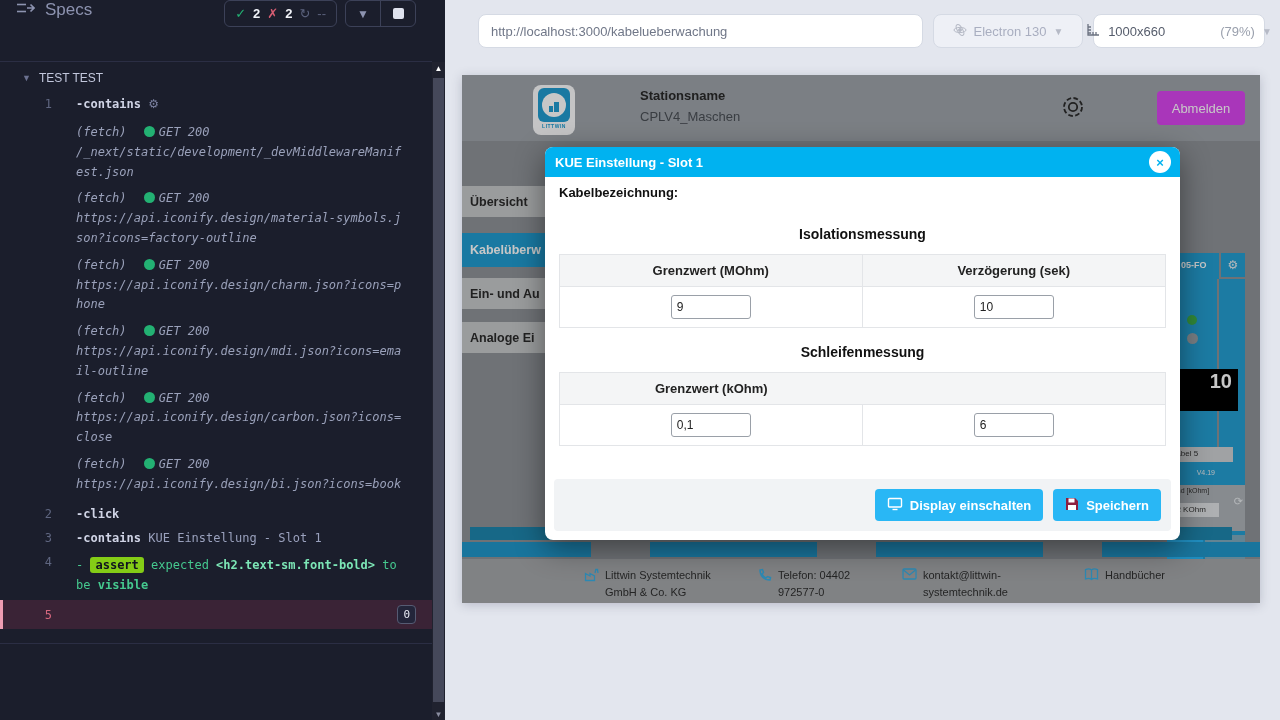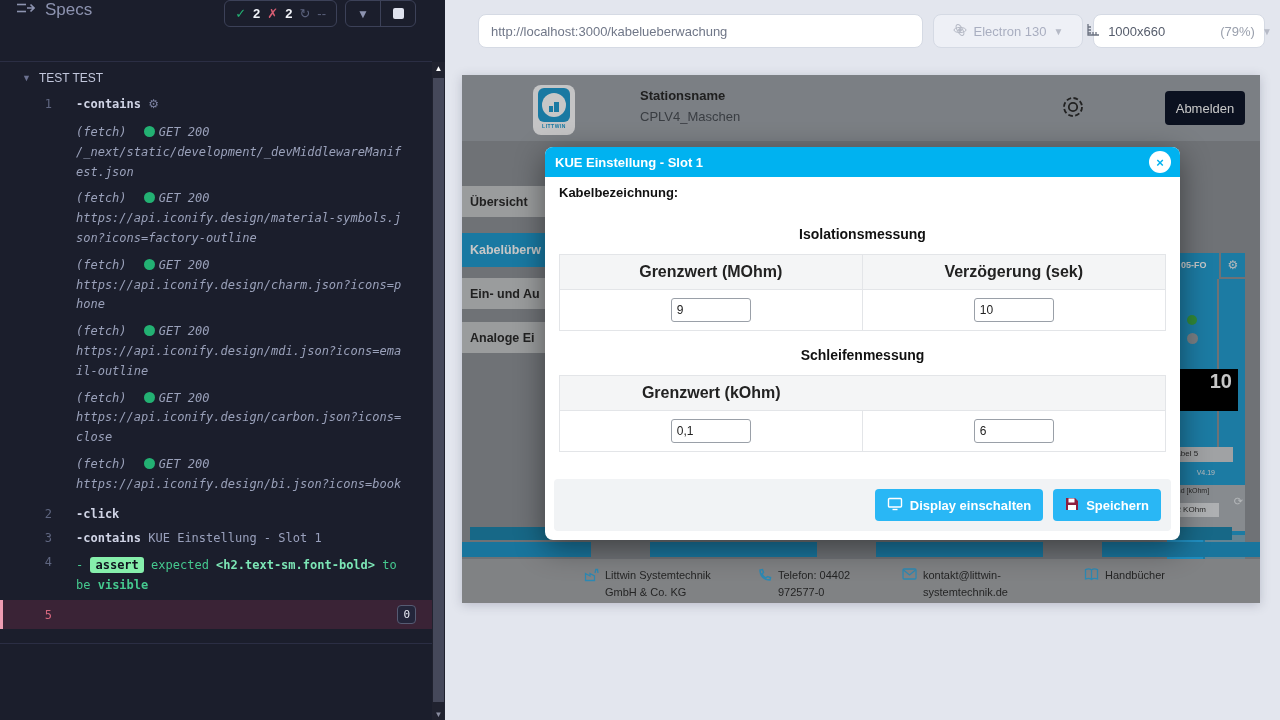--- a/index.html
+++ b/index.html
@@ -41,21 +41,21 @@
   .cnum { width:52px; text-align:right; color:#5f6680; flex:none; }
   .cbody { margin-left:24px; width:330px; color:#d0d4e6; }
   .cmd-kw { font-weight:bold; color:#d0d4e6; }
   .cmd-arg { color:#9aa1bd; }
   .gear-sm { color:#7b81a0; font-family:"DejaVu Sans", sans-serif; }
   .fetch-block { margin:7px 0 7px 76px; width:330px; color:#9aa1ba; font-style:italic;
                  line-height:1.65; word-break:break-all; font-family:"DejaVu Sans Mono", monospace; font-size:12px; }
   .dot-green { display:inline-block; width:11px; height:11px; border-radius:50%;
                background:#23b173; margin:0 4px -1px 10px; }
   .assert-row .cbody { color:#45c98f; line-height:1.7; }
-  .assert-badge { background:#86efac; color:#10131f; font-weight:bold;
+  .assert-badge { background:#84cc16; color:#10131f; font-weight:bold;
                   border-radius:3px; padding:1px 5px; font-style:normal; }
   .assert-sel { font-weight:bold; color:#7ce6b6; }
   .assert-bold { font-weight:bold; }
   .failed-row { background:#3a2336; border-left:3px solid #ef9cb2; align-items:center; }
   .failed-row .cnum { color:#d6677e; width:49px; }
   .failed-row .cmd-kw, .failed-row .fail-x { color:#e0506c; }
   .fail-count { margin-left:auto; margin-right:6px; background:#23253a; border:1px solid #565b73;
                 color:#e8eaf4; border-radius:4px; padding:0 5px; font-size:11px; line-height:17px; }
   .log-divider { border-top:1px solid #2b2e44; margin-top:14px; }
 
@@ -93,21 +93,21 @@
              align-items:center; justify-content:center; }
   .logo-circle { width:24px; height:24px; border-radius:50%; background:#ffffff;
                  display:flex; align-items:flex-end; justify-content:center; gap:1px; padding-bottom:5px; }
   .logo-bar1 { width:4px; height:6px; background:#209cd0; }
   .logo-bar2 { width:5px; height:10px; background:#209cd0; }
   .logo-text { font-size:5px; font-weight:bold; color:#209cd0; letter-spacing:.5px; margin-top:1px; }
   .station { position:absolute; left:178px; top:13px; }
   .station-label { font-size:13px; font-weight:bold; color:#282828; }
   .station-value { font-size:13px; color:#4a4f55; margin-top:6px; }
   .hdr-gear { position:absolute; left:596px; top:17px; width:30px; height:30px; cursor:pointer; }
-  .logout-btn { position:absolute; right:15px; top:16px; width:80px; height:34px; background:#0f172a;
+  .logout-btn { position:absolute; right:15px; top:16px; width:88px; height:34px; background:#d946ef;
                 color:#ffffff; font-size:13px; border:none; border-radius:4px; cursor:pointer;
                 font-family:"Liberation Sans", sans-serif; }
 
   .nav-item { position:absolute; left:0; width:114px; height:31px; background:#c6c8ca;
               color:#2b2b2b; font-size:12.5px; font-weight:bold; display:flex; align-items:center;
               padding-left:8px; cursor:pointer; white-space:nowrap; overflow:hidden; }
   .nav-item.sel { background:#209cd0; color:#ffffff; height:34px; }
 
   
   .kue-card { position:absolute; right:15px; top:178px; width:66px; height:310px; background:#259ed1; }
@@ -156,21 +156,21 @@
   .modal-close { position:absolute; right:9px; top:4px; width:22px; height:22px; border-radius:50%;
                  background:#ffffff; color:#00b2f0; display:flex; align-items:center; justify-content:center;
                  font-size:13px; font-weight:bold; cursor:pointer; }
   .modal-body { padding:8px 14px 0 14px; }
   .cable-label { font-size:13px; font-weight:bold; color:#111; }
   .cable-input { width:100%; height:26px; border:1px solid #b9bfc6; border-radius:4px; margin-top:6px;
                  font-size:12px; padding:0 6px; font-family:"Liberation Sans", sans-serif; color:#222; }
   .section-h { text-align:center; font-size:14px; font-weight:bold; color:#111; margin-top:26px; }
   .mtable { margin-top:12px; border:1px solid #e3e5e8; }
   .mt-head { display:grid; grid-template-columns:1fr 1fr; background:#f4f5f6; border-bottom:1px solid #e3e5e8; }
-  .mt-head > div { text-align:center; font-size:16px; font-weight:bold; color:#222; padding:8px 0;
+  .mt-head > div { text-align:center; font-size:13px; font-weight:bold; color:#222; padding:8px 0;
                    border-right:1px solid #e3e5e8; }
   .mt-head > div:last-child { border-right:none; }
   .mt-body { display:grid; grid-template-columns:1fr 1fr; }
   .mt-body > div { display:flex; justify-content:center; align-items:center; padding:8px 0;
                    border-right:1px solid #e3e5e8; }
   .mt-body > div:last-child { border-right:none; }
   .mt-input { width:80px; height:24px; border:1px solid #9aa0a8; border-radius:3px; font-size:12px;
               padding:0 5px; font-family:"Liberation Sans", sans-serif; color:#222; }
   .modal-footer { position:absolute; left:9px; right:9px; bottom:9px; height:52px; background:#f1f3f5;
                   border-radius:4px; display:flex; align-items:center; justify-content:flex-end;

